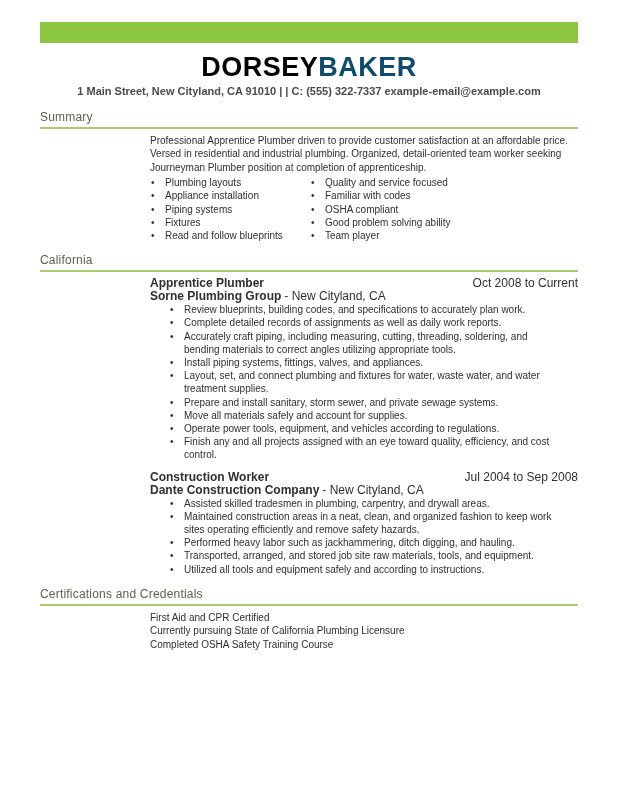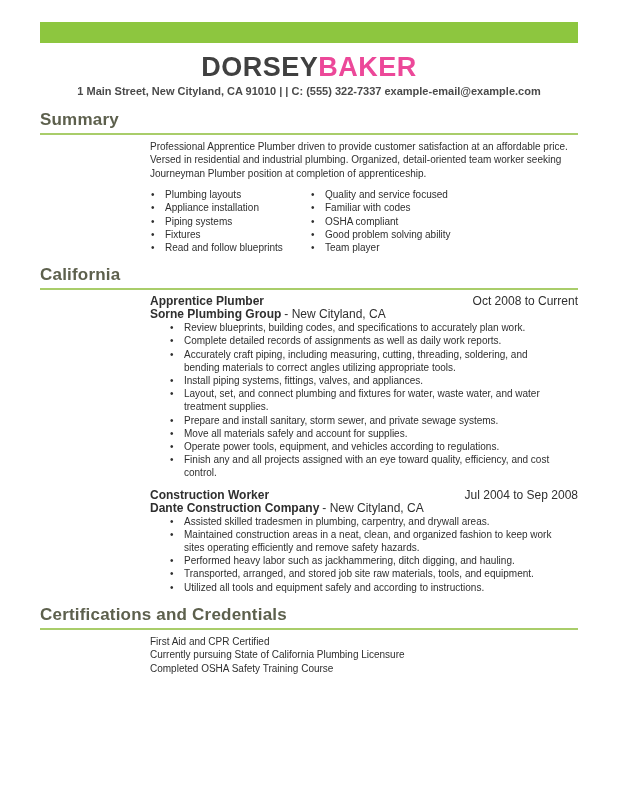--- a/index.html
+++ b/index.html
@@ -18,48 +18,48 @@
     height: 21px;
     background: #8dc63f;
   }
   h1.name {
     text-align: center;
     margin: 9px 0 2px 0;
     font-size: 27px;
     font-weight: bold;
     letter-spacing: 0.5px;
   }
-  .name-first { color: #404040; }
-  .name-last  { color: #ec4899; }
+  .name-first { color: #000000; }
+  .name-last  { color: #0c4a6e; }
   .contact {
     text-align: center;
     font-size: 11px;
     font-weight: bold;
     color: #4a4a4a;
     margin-bottom: 13px;
   }
   h2.sec {
-    font-size: 17px;
-    font-weight: bold;
+    font-size: 12px;
+    font-weight: normal;
     color: #5d604d;
     margin: 11px 0 5px 0;
     padding-bottom: 3px;
     border-bottom: 2px solid #a9cd6a;
     letter-spacing: 0.2px;
   }
   .sec-cert { margin-top: 16px; }
   .body-text { font-size: 10px; line-height: 13.4px; }
   p.summary {
     margin: 2px 0 0 110px;
     width: 430px;
   }
   .hl-cols {
     display: flex;
     margin-left: 110px;
-    margin-top: 8px;
+    margin-top: 2px;
   }
   ul.blist {
     list-style: none;
     margin: 0;
     padding: 0;
     font-size: 10px;
     line-height: 13.2px;
   }
   ul.blist li {
     position: relative;

